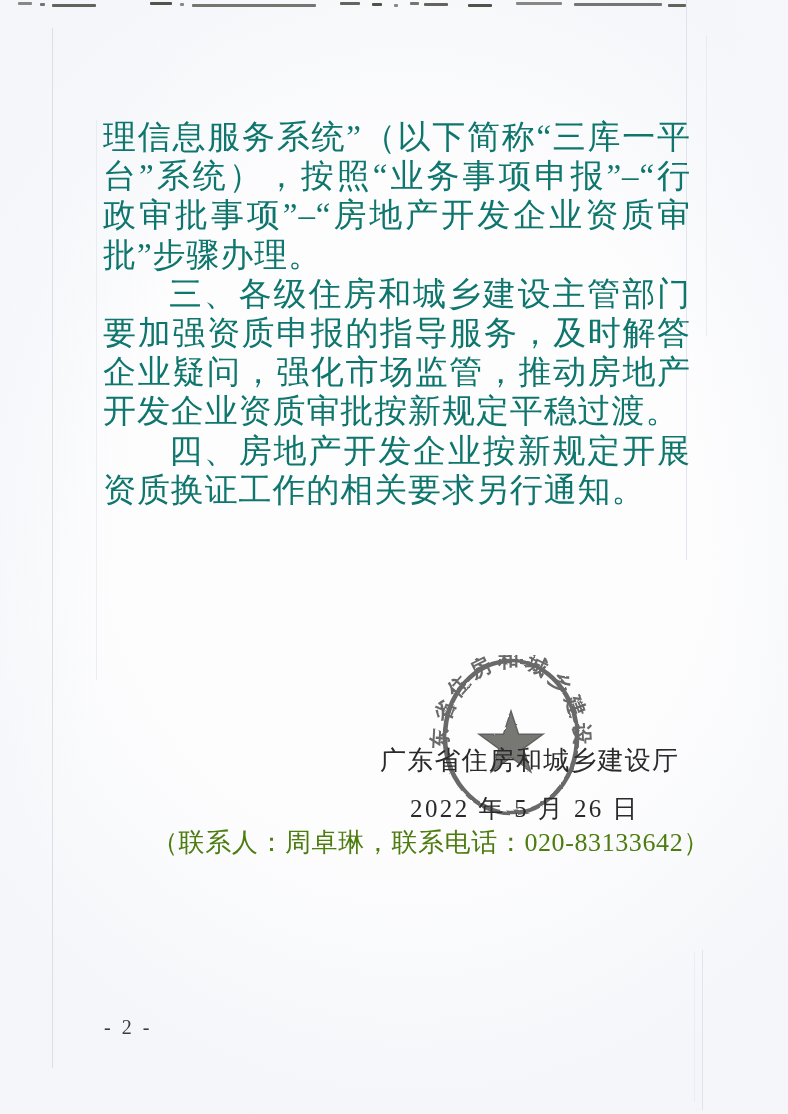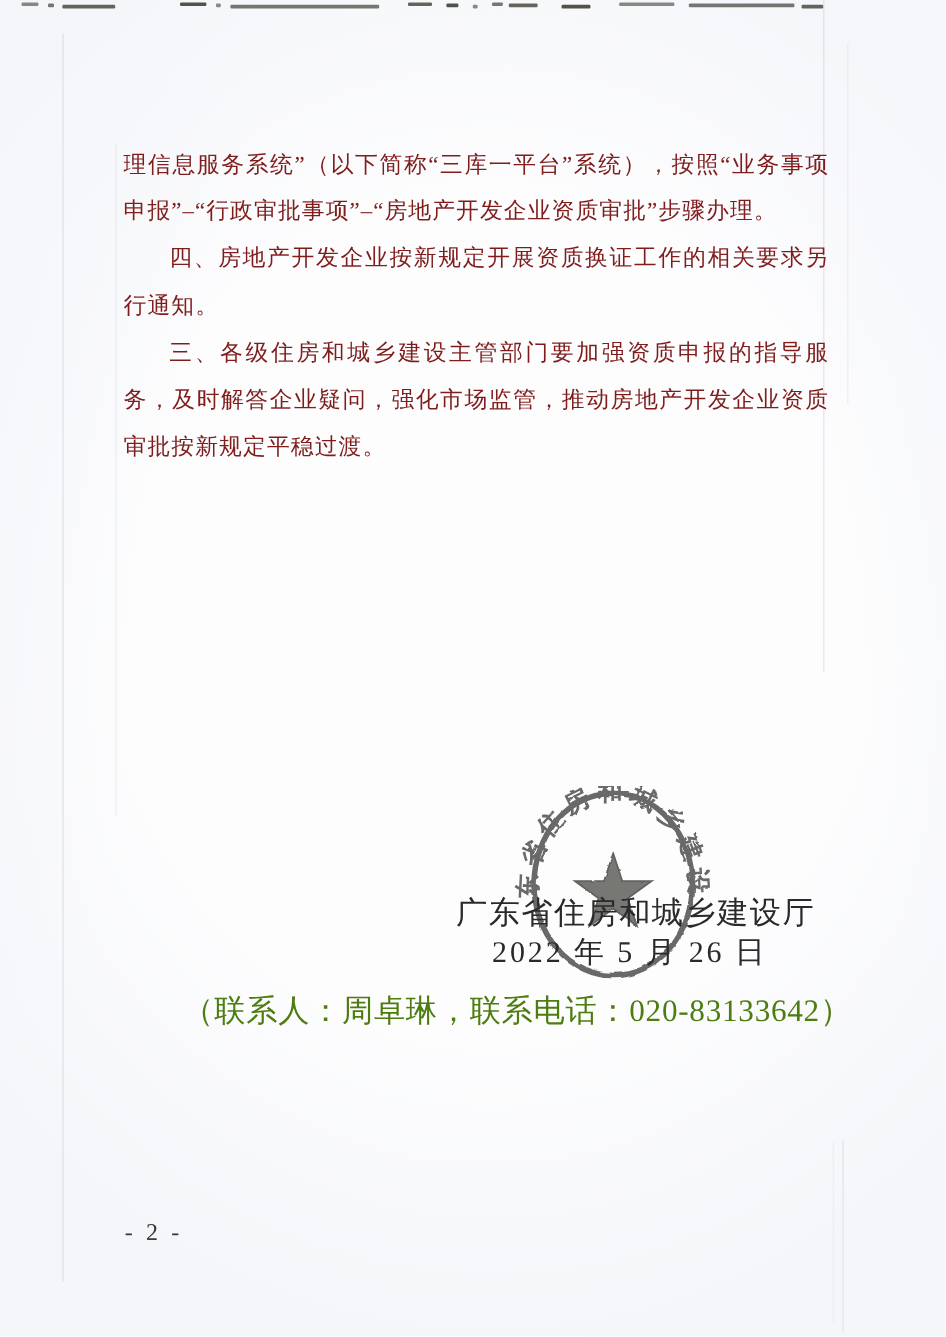--- a/index.html
+++ b/index.html
@@ -54,27 +54,27 @@
   }
 
   
   .body-text {
     position: absolute;
     left: 103px;
     top: 118px;
     width: 588px;
   }
   .para {
-    font-size: 19px;
+    font-size: 33px;
     line-height: 39.2px;
     letter-spacing: 0.9px;
     text-align: justify;
     text-justify: inter-character;
     margin: 0;
-    color: #7f1d1d;
+    color: #0f766e;
     font-family: "Liberation Serif", "DejaVu Serif", serif;
   }
   .para.indent { text-indent: 2em; }
   .para.last-line-left { text-align-last: left; }
 
   
   .sign-block {
     position: absolute;
     left: 380px;
     top: 745px;
@@ -86,21 +86,21 @@
     line-height: 32px;
     letter-spacing: 1.2px;
     color: #2a2a2a;
     white-space: nowrap;
   }
   .sign-date {
     font-size: 25px;
     line-height: 32px;
     letter-spacing: 2.4px;
     color: #2a2a2a;
-    margin-top: 2px;
+    margin-top: 16px;
     margin-left: 30px;
     white-space: nowrap;
   }
 
   
   .seal {
     position: absolute;
     left: 421px;
     top: 655px;
     width: 180px;
@@ -170,22 +170,22 @@
     </div>
   <div class="scan-line vline-l"></div>
   <div class="scan-line vline-l2"></div>
   <div class="scan-line vline-r"></div>
   <div class="scan-line vline-r2"></div>
   <div class="scan-line vline-r3"></div>
   <div class="scan-line vline-r4"></div>
 
   <div class="body-text">
     <p class="para last-line-left">理信息服务系统”（以下简称“三库一平台”系统），按照“业务事项申报”–“行政审批事项”–“房地产开发企业资质审批”步骤办理。</p>
+    <p class="para indent last-line-left">三、各级住房和城乡建设主管部门要加强资质申报的指导服务，及时解答企业疑问，强化市场监管，推动房地产开发企业资质审批按新规定平稳过渡。</p>
     <p class="para indent last-line-left">四、房地产开发企业按新规定开展资质换证工作的相关要求另行通知。</p>
-    <p class="para indent last-line-left">三、各级住房和城乡建设主管部门要加强资质申报的指导服务，及时解答企业疑问，强化市场监管，推动房地产开发企业资质审批按新规定平稳过渡。</p>
   </div>
 
   <svg class="seal" viewBox="0 0 180 164">
     <defs>
       <filter id="rough" x="-20%" y="-20%" width="140%" height="140%">
         <feTurbulence type="fractalNoise" baseFrequency="0.09" numOctaves="3" seed="7" result="n"></feTurbulence>
         <feDisplacementMap in="SourceGraphic" in2="n" scale="2.6" xChannelSelector="R" yChannelSelector="G"></feDisplacementMap>
       </filter>
       <filter id="rough2" x="-20%" y="-20%" width="140%" height="140%">
         <feTurbulence type="fractalNoise" baseFrequency="0.14" numOctaves="3" seed="19" result="n2"></feTurbulence>

